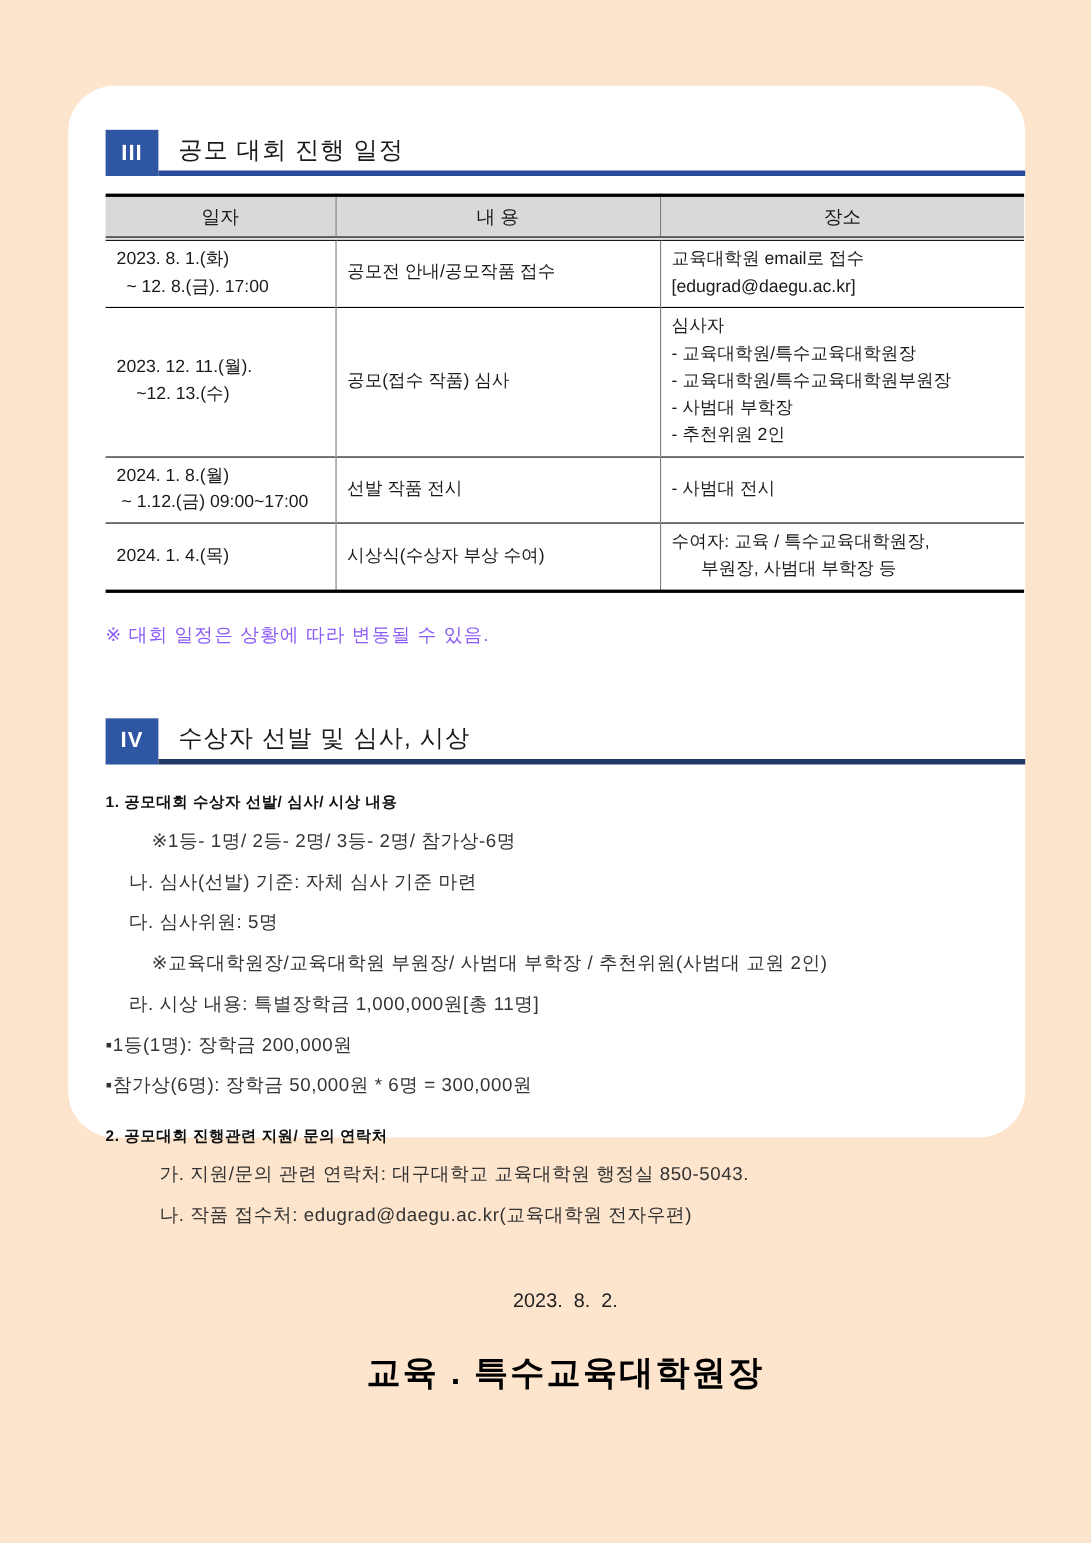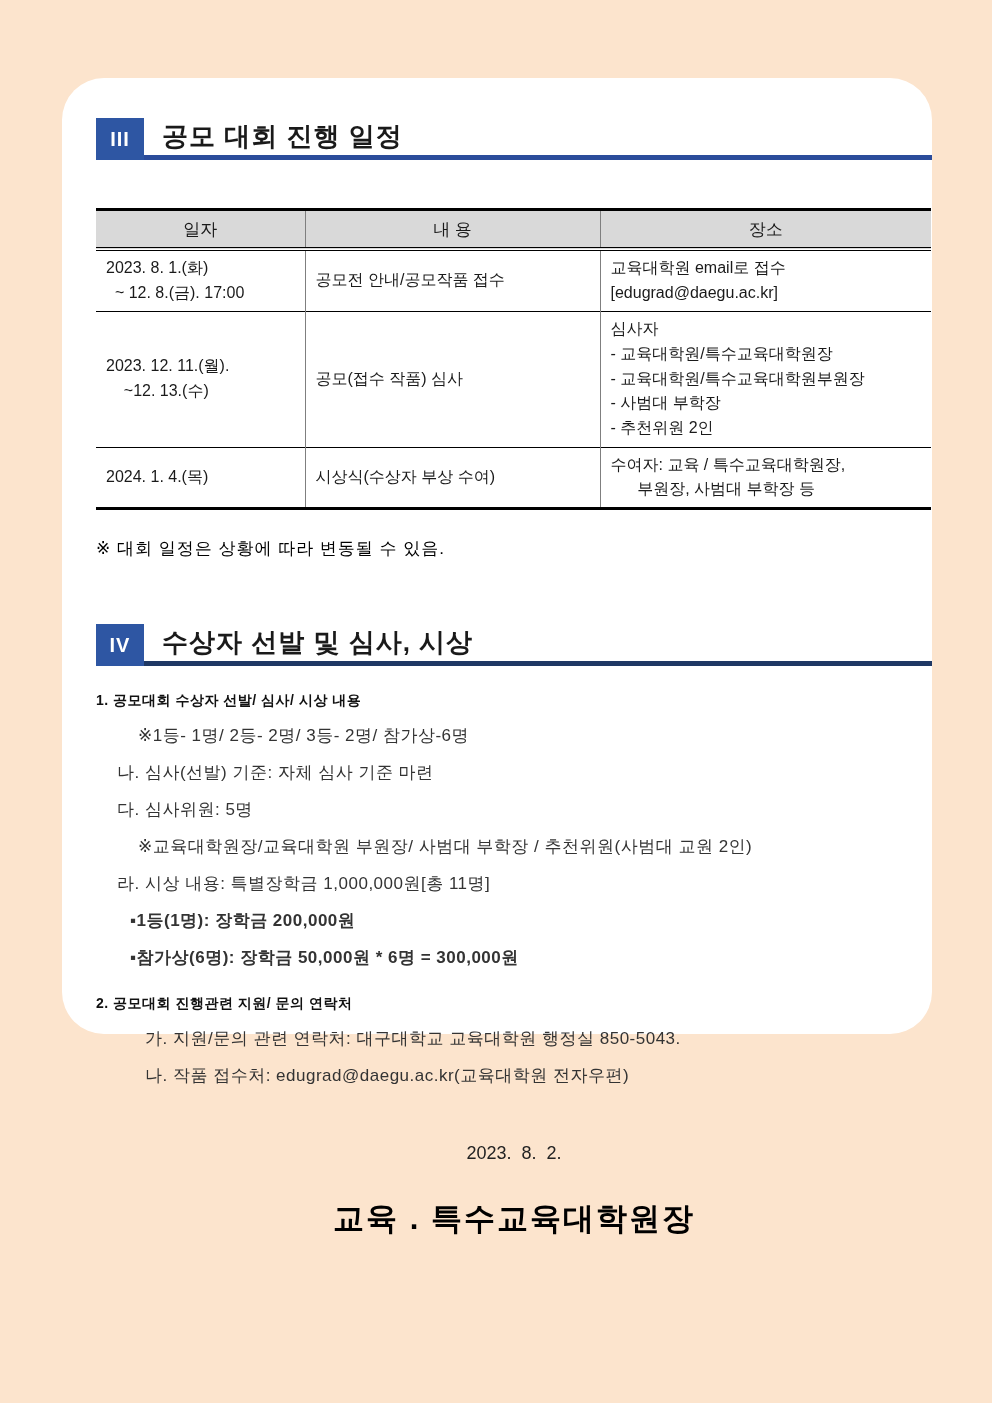--- a/index.html
+++ b/index.html
@@ -22,55 +22,55 @@
   .num-badge{
     width:48px;height:42px;flex:0 0 48px;
     background:#2e56a3;color:#ffffff;
     display:flex;align-items:center;justify-content:center;
     font-weight:bold;font-size:20px;letter-spacing:1px;
   }
   .title-box{
     flex:1;height:42px;display:flex;align-items:center;
     padding-left:18px;box-sizing:border-box;
   }
-  .title-box .sec-title{font-size:26px;font-weight:bold;letter-spacing:1px;}
+  .title-box .sec-title{font-size:22px;font-weight:normal;letter-spacing:1px;}
   .rule-3{border-bottom:5px solid #2b4c9b;}
   .rule-4{border-bottom:5px solid #1f3864;}
   
   table.schedule{
     border-collapse:collapse;table-layout:fixed;
-    width:835px;margin-top:48px;
+    width:835px;margin-top:16px;
     border-top:3px solid #000;border-bottom:3px solid #000;
     font-size:16px;
   }
   table.schedule col.c-date{width:209px;}
   table.schedule col.c-content{width:295px;}
   table.schedule col.c-place{width:331px;}
   table.schedule th{
     background:#d9d9d9;height:34px;font-weight:normal;
     font-size:17px;text-align:center;
     border-bottom:4px double #000;
   }
   table.schedule th + th, table.schedule td + td{border-left:1px solid #7f7f7f;}
   table.schedule td{
     border-top:1px solid #000;
     padding:5px 10px;vertical-align:middle;
     white-space:pre-wrap;line-height:1.55;
   }
   tr.r1{height:56px;} tr.r2{height:136px;} tr.r3{height:53px;} tr.r4{height:55px;}
   
-  .note{margin-top:27px;font-size:17px;color:#000000;letter-spacing:1px;}
+  .note{margin-top:27px;font-size:17px;color:#8b5cf6;letter-spacing:1px;}
   .gap-iv{margin-top:64px;}
   
   .doc-list{margin-top:26px;width:836px;}
   .doc-line{font-size:17px;margin-bottom:14px;color:#333;letter-spacing:0.5px;white-space:pre-wrap;}
   .doc-line.l1{font-weight:bold;color:#111;font-size:14px;}
   .doc-line.l2{margin-left:21px;}
   .doc-line.l3{margin-left:42px;}
-  .doc-line.lb{margin-left:34px;font-weight:bold;}
+  .doc-line.lb{}
   .doc-line.lc{margin-left:49px;}
   .gap-2{}
   
   .doc-date{
     margin-top:56px;text-align:center;width:836px;
     font-size:18px;white-space:pre;color:#222;
   }
   .signature{
     margin-top:34px;text-align:center;width:836px;
     font-size:31px;font-weight:bold;white-space:pre;color:#000;
@@ -113,20 +113,26 @@
       <tr class="r2">
         <td>2023. 12. 11.(월).
     ~12. 13.(수)</td>
         <td>공모(접수 작품) 심사</td>
         <td>심사자
 - 교육대학원/특수교육대학원장
 - 교육대학원/특수교육대학원부원장
 - 사범대 부학장
 - 추천위원 2인</td>
       </tr>
+      <tr class="r3">
+        <td>2024. 1. 8.(월)
+ ~ 1.12.(금) 09:00~17:00</td>
+        <td>선발 작품 전시</td>
+        <td>- 사범대 전시</td>
+      </tr>
       <tr class="r4">
         <td>2024. 1. 4.(목)</td>
         <td>시상식(수상자 부상 수여)</td>
         <td>수여자: 교육 / 특수교육대학원장,
       부원장, 사범대 부학장 등</td>
       </tr>
     </tbody>
   </table>
 
   <div class="note">※ 대회 일정은 상황에 따라 변동될 수 있음.</div>

